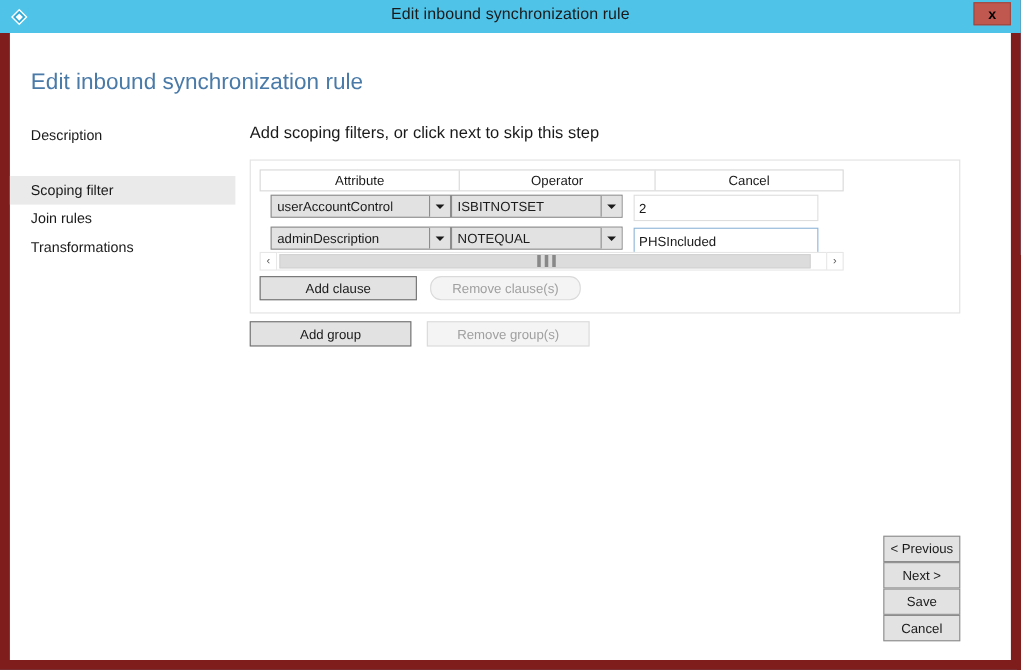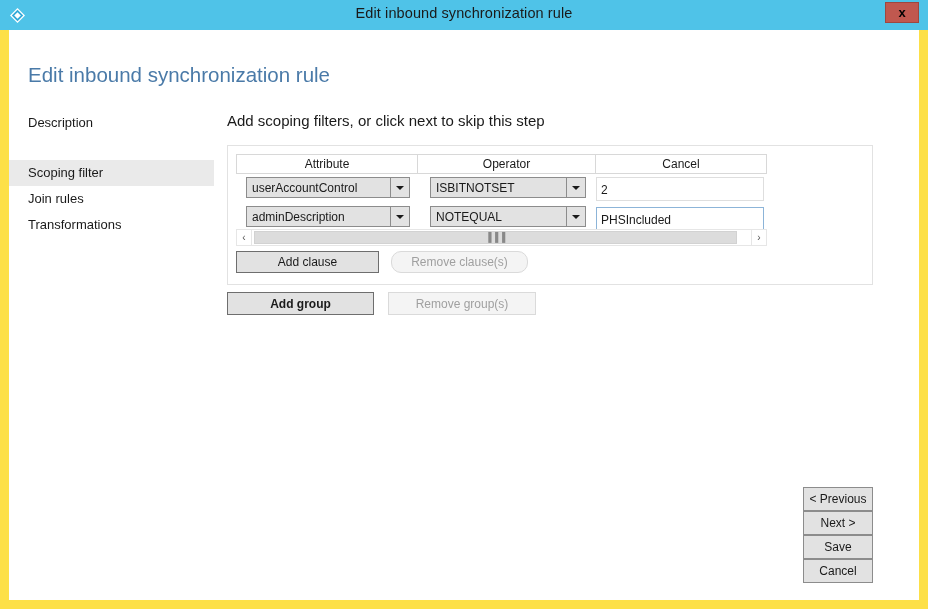--- a/index.html
+++ b/index.html
@@ -13,21 +13,21 @@
     font-family: "Liberation Sans", sans-serif;
     overflow: hidden;
   }
 
   
   .window {
     position: absolute;
     left: 0; top: 0;
     width: 928px;
     height: 609px;
-    background: #fde047;
+    background: #7f1d1d;
     box-sizing: border-box;
     padding-left: 38px;
   }
 
   .titlebar {
     position: absolute;
     left: 0; top: 0;
     width: 928px;
     height: 30px;
     background: #4fc3e8;
@@ -205,21 +205,21 @@
     justify-content: center;
   }
   .arrow-glyph {
     width: 0; height: 0;
     border-left: 4px solid transparent;
     border-right: 4px solid transparent;
     border-top: 4px solid #1a1a1a;
   }
 
   .combo-operator {
-    margin-left: 20px;
+    margin-left: 0;
     width: 156px;
   }
 
   .value-box {
     width: 168px;
     height: 24px;
     margin-left: 10px;
     box-sizing: border-box;
     border: 1px solid #dedede;
     background: #ffffff;
@@ -317,21 +317,21 @@
 
   .btn-add-clause { width: 143px; height: 22px; }
   .btn-remove-clause { width: 137px; height: 22px; margin-left: 12px; border-radius: 10px; }
 
   .group-buttons {
     position: absolute;
     left: 218px;
     top: 262px;
     display: flex;
   }
-  .btn-add-group { width: 147px; height: 23px; font-weight: bold; }
+  .btn-add-group { width: 147px; height: 23px; }
   .btn-remove-group { width: 148px; height: 23px; margin-left: 14px; }
 
   
   .footer-buttons {
     position: absolute;
     right: 46px;
     bottom: 17px;
     display: flex;
     flex-direction: column;
   }

